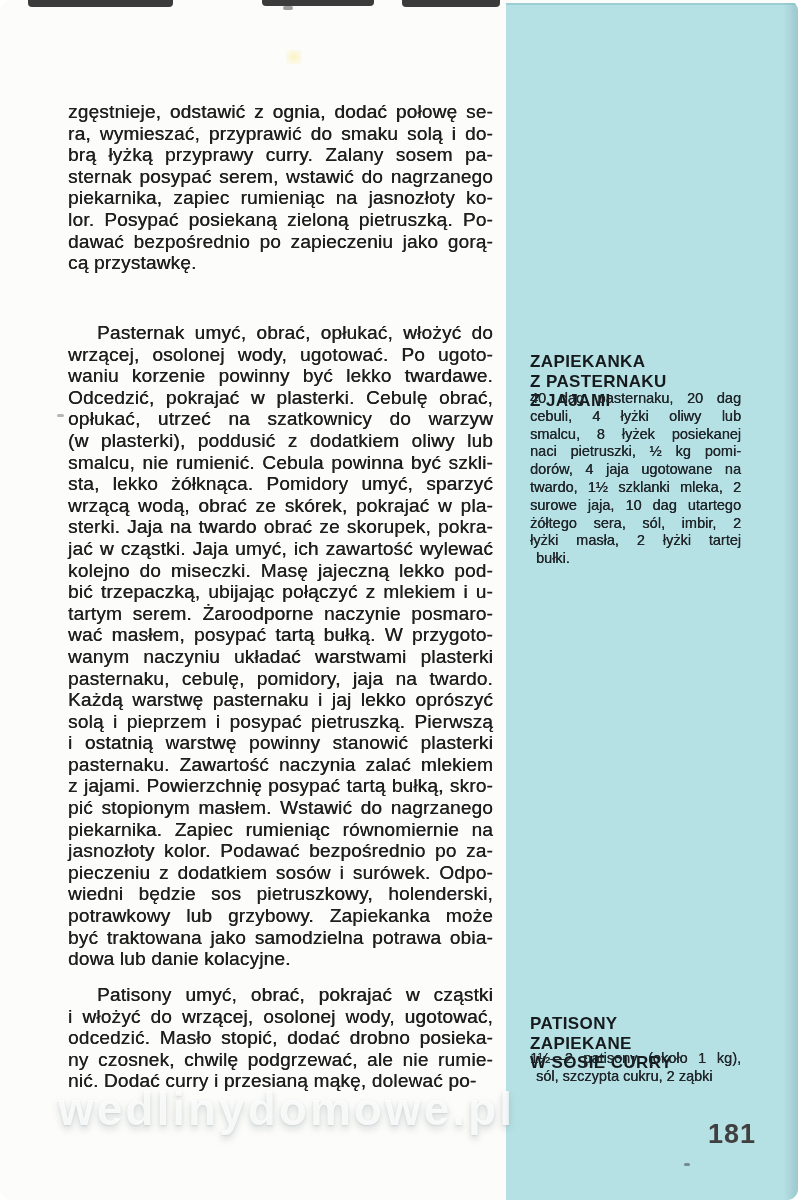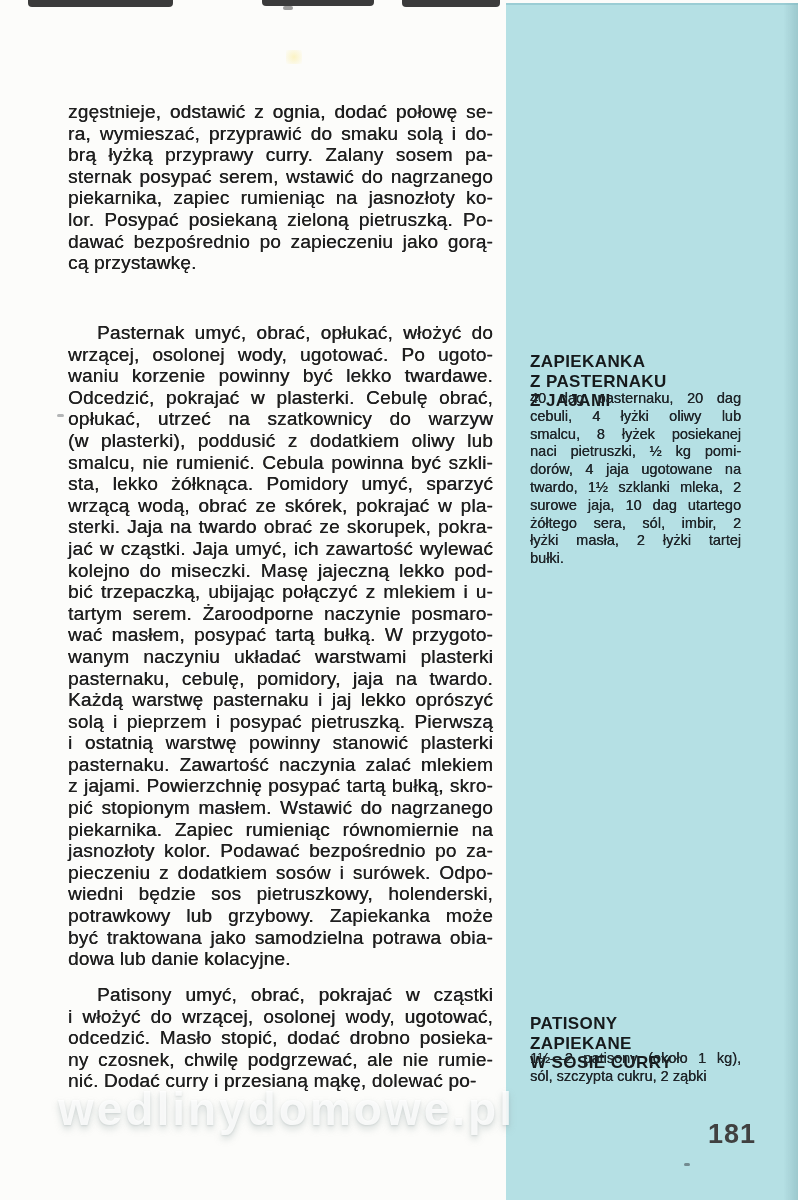--- a/index.html
+++ b/index.html
@@ -3,20 +3,21 @@
 <meta charset="utf-8">
 <style>
   html,body { margin:0; padding:0; }
   body { font-family: "Liberation Sans", "DejaVu Sans", sans-serif; }
 
   .page {
     position: relative;
     width: 798px; height: 1200px;
     background: #fcfcfa;
     overflow: hidden;
+    border-radius: 11px;
   }
 
   
   .sidebar-panel {
     position: absolute;
     left: 506px; top: 3px; right: 0; bottom: 0;
     background:
       linear-gradient(to right, rgba(0,0,0,0) 95%, rgba(70,115,125,0.22) 100%),
       radial-gradient(circle, rgba(255,255,255,0.45) 22%, rgba(255,255,255,0) 24%),
       radial-gradient(circle, rgba(115,180,190,0.30) 22%, rgba(115,180,190,0) 24%),
@@ -63,21 +64,21 @@
     left: 530px; width: 211px;
     font-size: 14.5px;
     line-height: 17.8px;
     color: #20262a;
   }
   .recipe-ingredients .tline {
     text-align: justify;
     text-align-last: justify;
     text-shadow: 0.25px 0 0 currentColor;
   }
-  .recipe-ingredients .tline:last-child { text-align-last: left; }
+  .recipe-ingredients .tline:last-child { text-align-last: left; margin-left: 6px; }
 
   #recipe1-title { top: 324px; }
   #recipe1-ingredients { top: 390px; }
   #recipe2-title { top: 986px; }
   #recipe2-ingredients { top: 1050px; }
 
   .page-number {
     position: absolute;
     left: 708px; top: 1119px;
     font-size: 27px; font-weight: bold;

